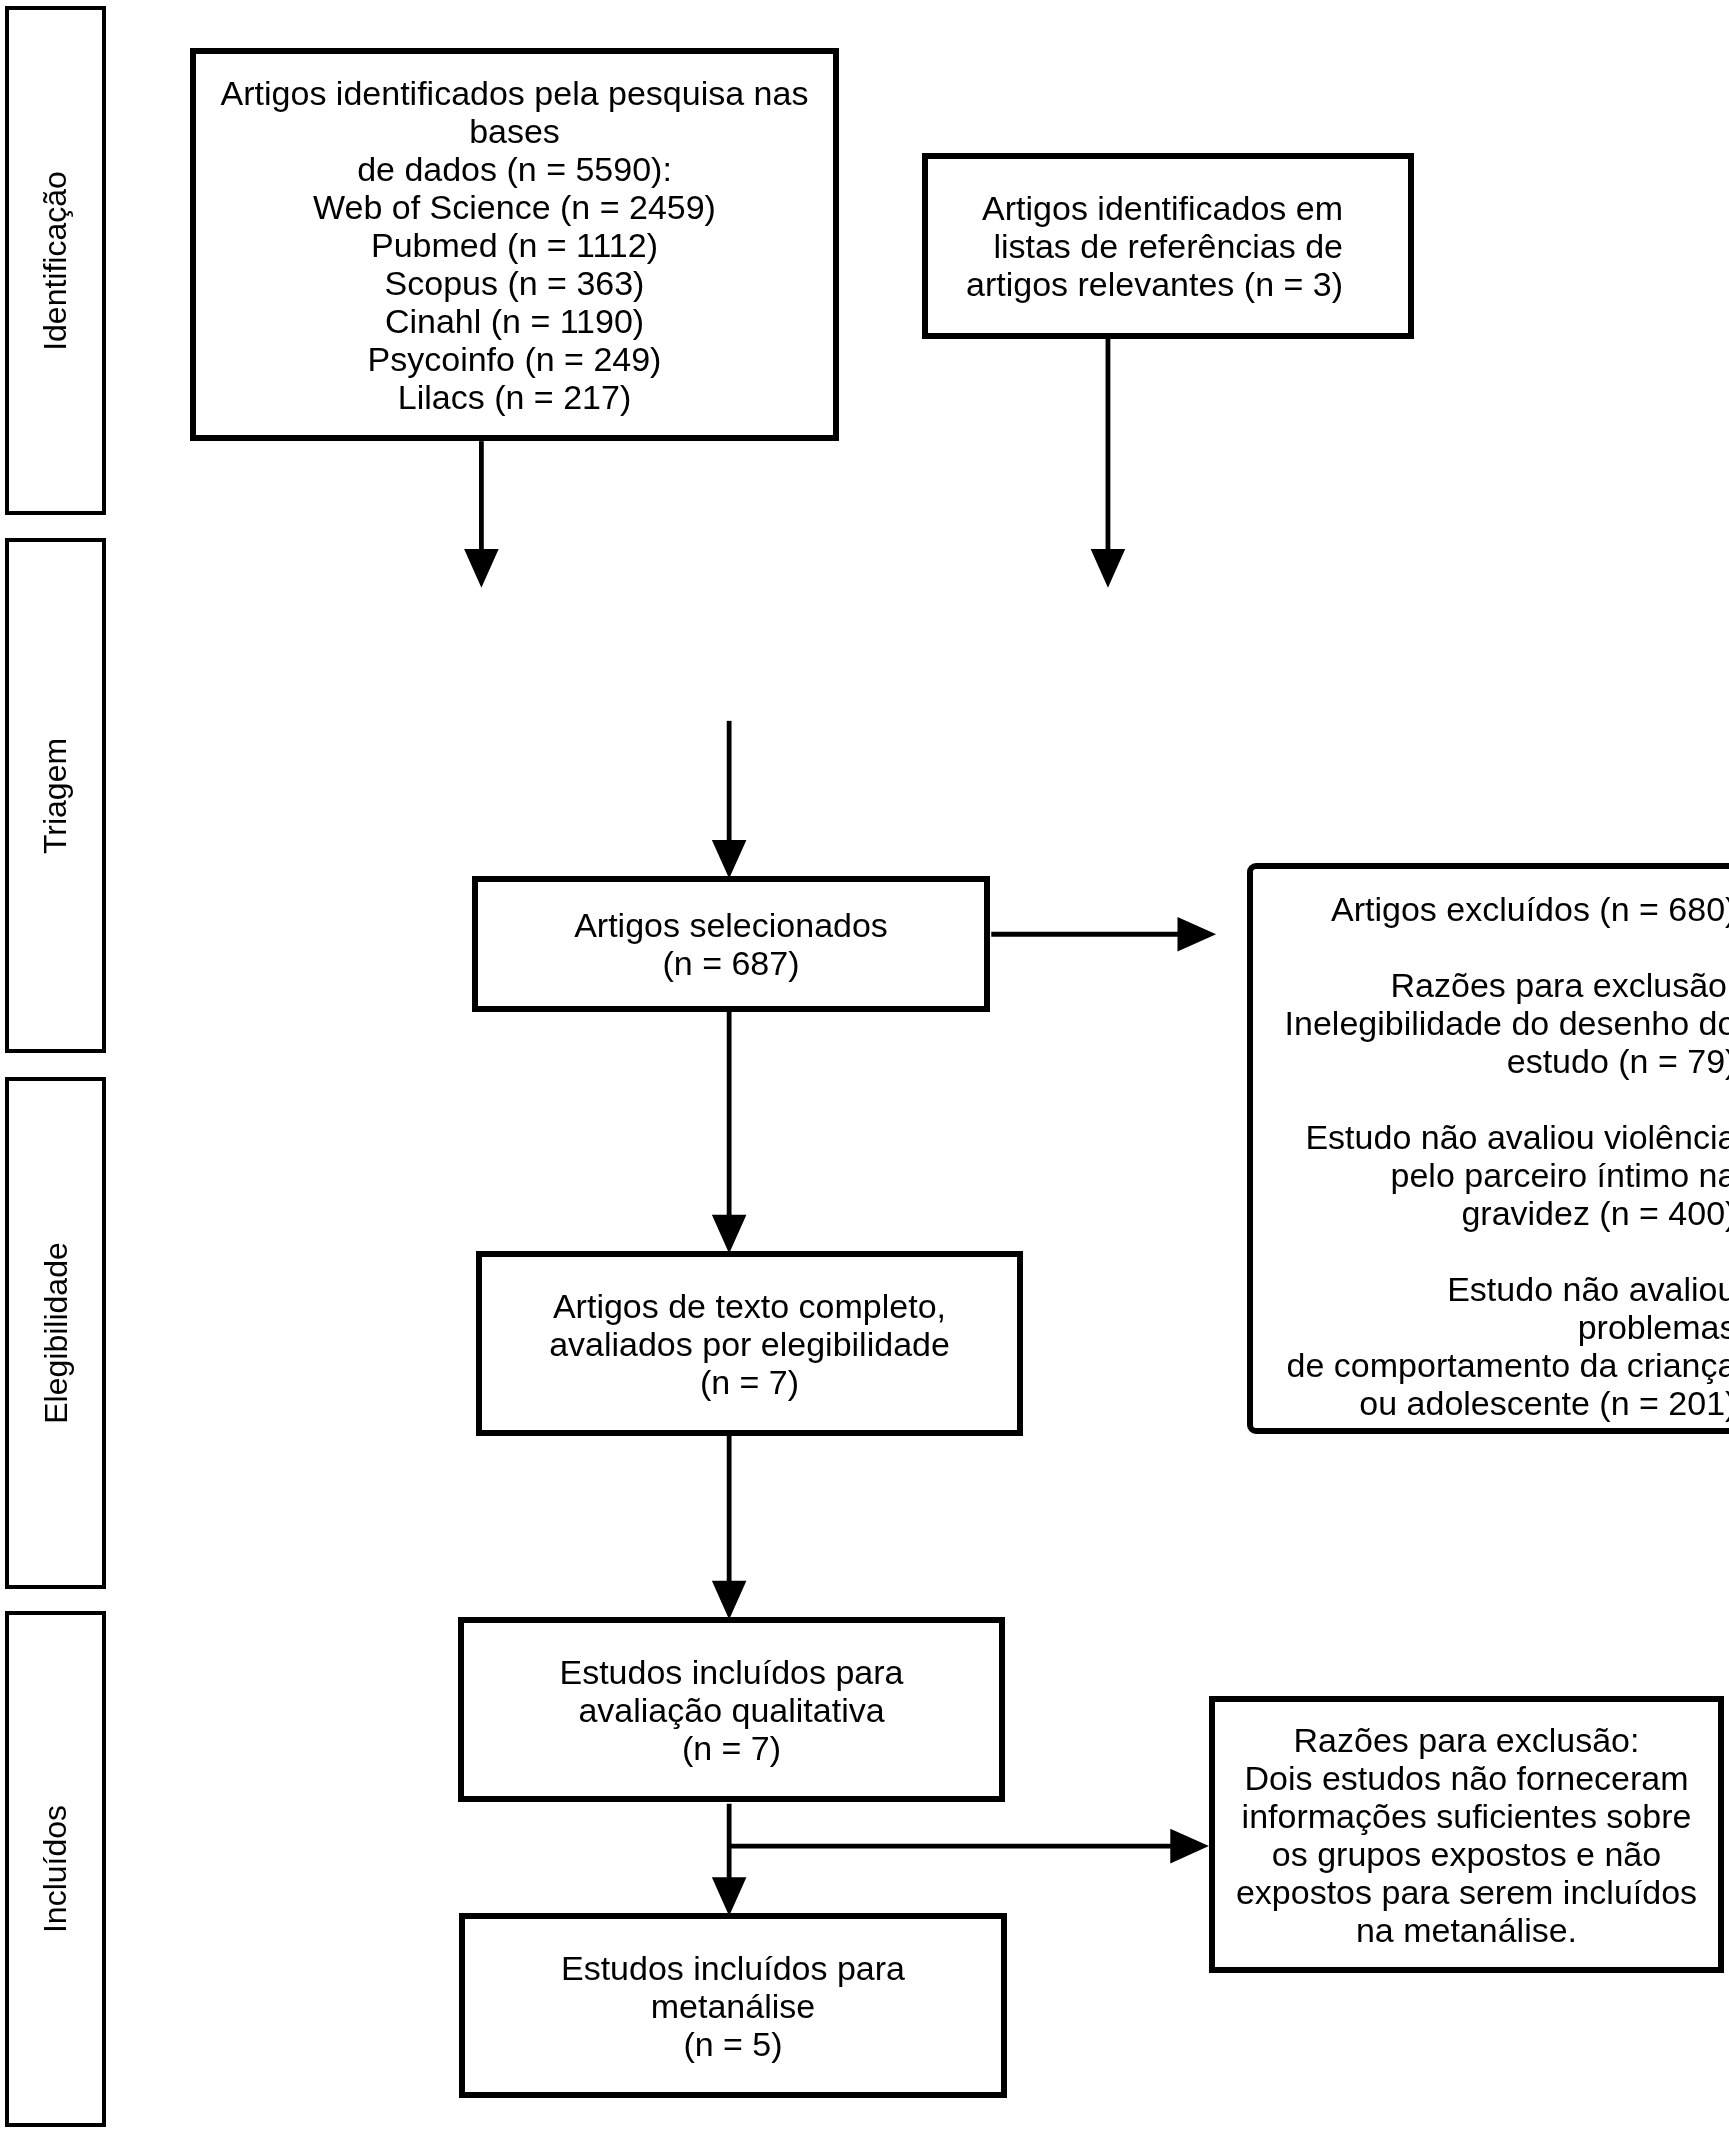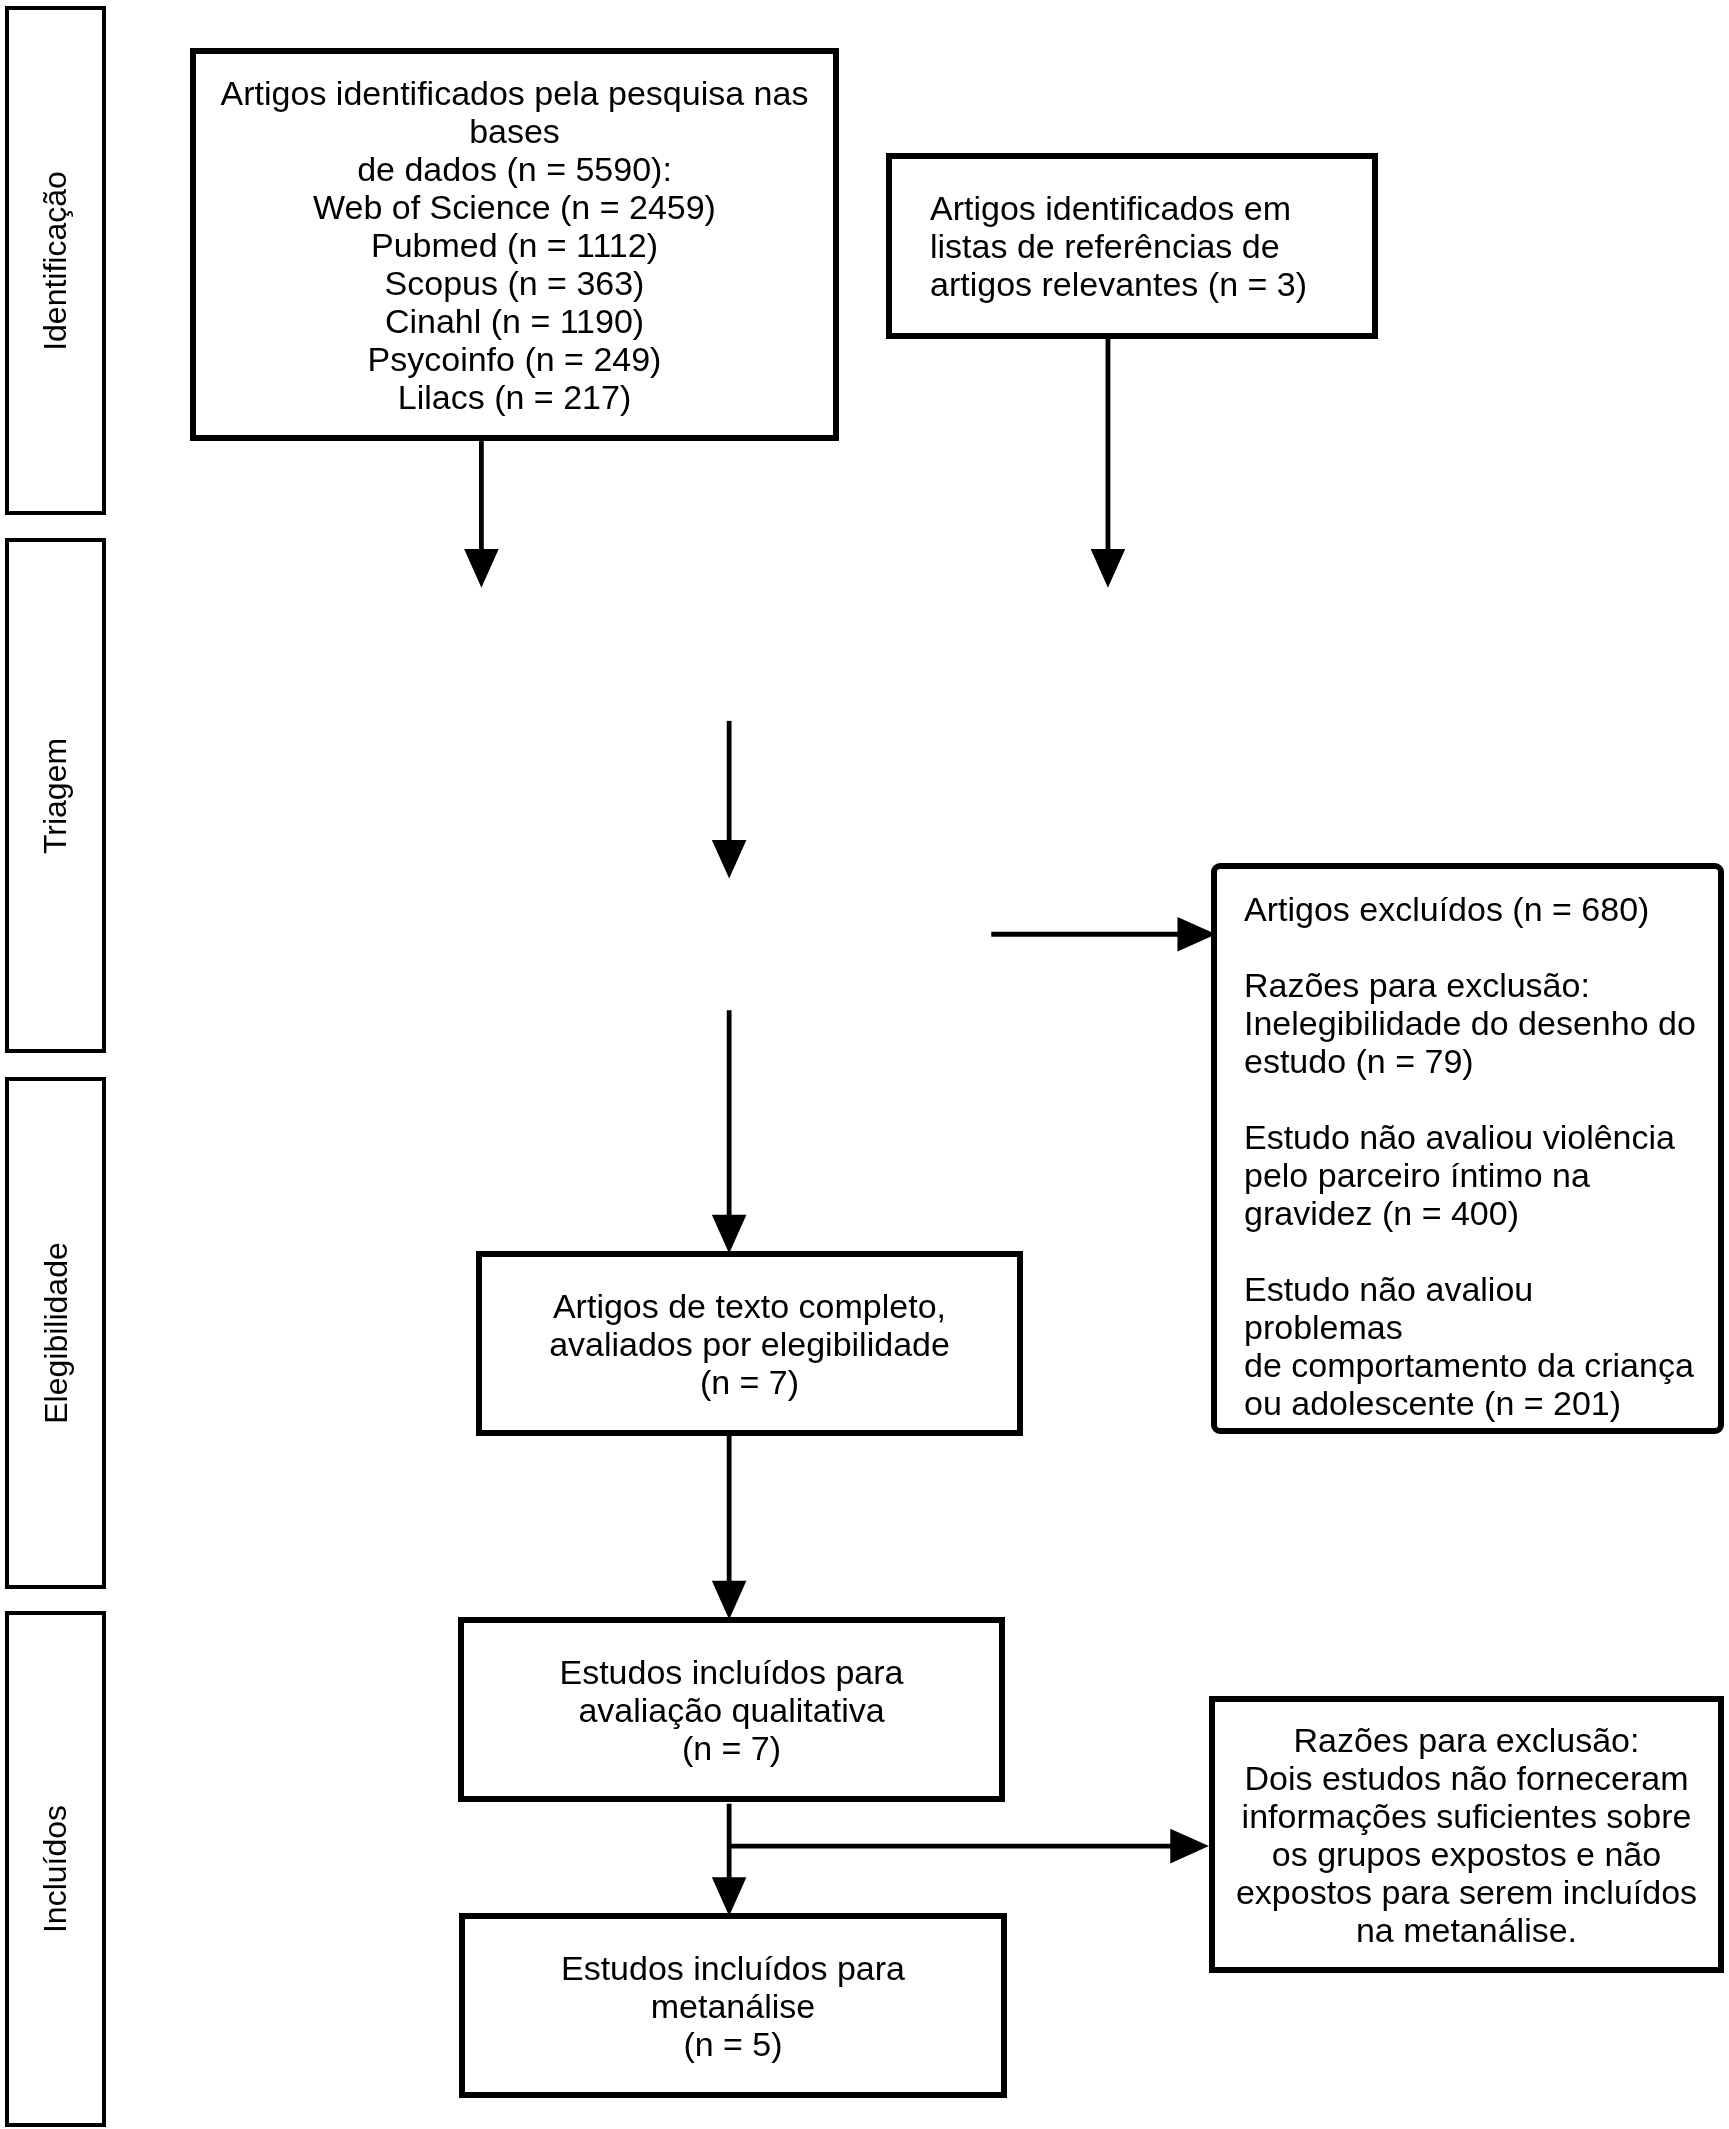--- a/index.html
+++ b/index.html
@@ -26,21 +26,22 @@
     display: flex;
     align-items: center;
     justify-content: center;
     text-align: center;
     font-size: 34px;
     line-height: 38px;
     white-space: pre-line;
   }
   .flowbox.align-left {
     justify-content: flex-start;
-    text-align: left;
+    text-align: right;
+    margin-left: 36px;
   }
   .flowbox.align-top {
     align-items: flex-start;
   }
   .stage-band {
     position: absolute;
     left: 4.8px;
     width: 101px;
     box-sizing: border-box;
     border: 4.8px solid #000000;
@@ -134,20 +135,22 @@
 Scopus (n = 363)
 Cinahl (n = 1190)
 Psycoinfo (n = 249)
 Lilacs (n = 217)</div>
 
   <div class="flowbox align-left" id="box-identified-references">Artigos identificados em
 listas de referências de
 artigos relevantes (n = 3)</div>
 
 
+  <div class="flowbox" id="box-selected">Artigos selecionados
+(n = 687)</div>
 
   <div class="flowbox align-left align-top" id="box-excluded-screening">Artigos excluídos (n = 680)
 
 Razões para exclusão:
 Inelegibilidade do desenho do
 estudo (n = 79)
 
 Estudo não avaliou violência
 pelo parceiro íntimo na
 gravidez (n = 400)

